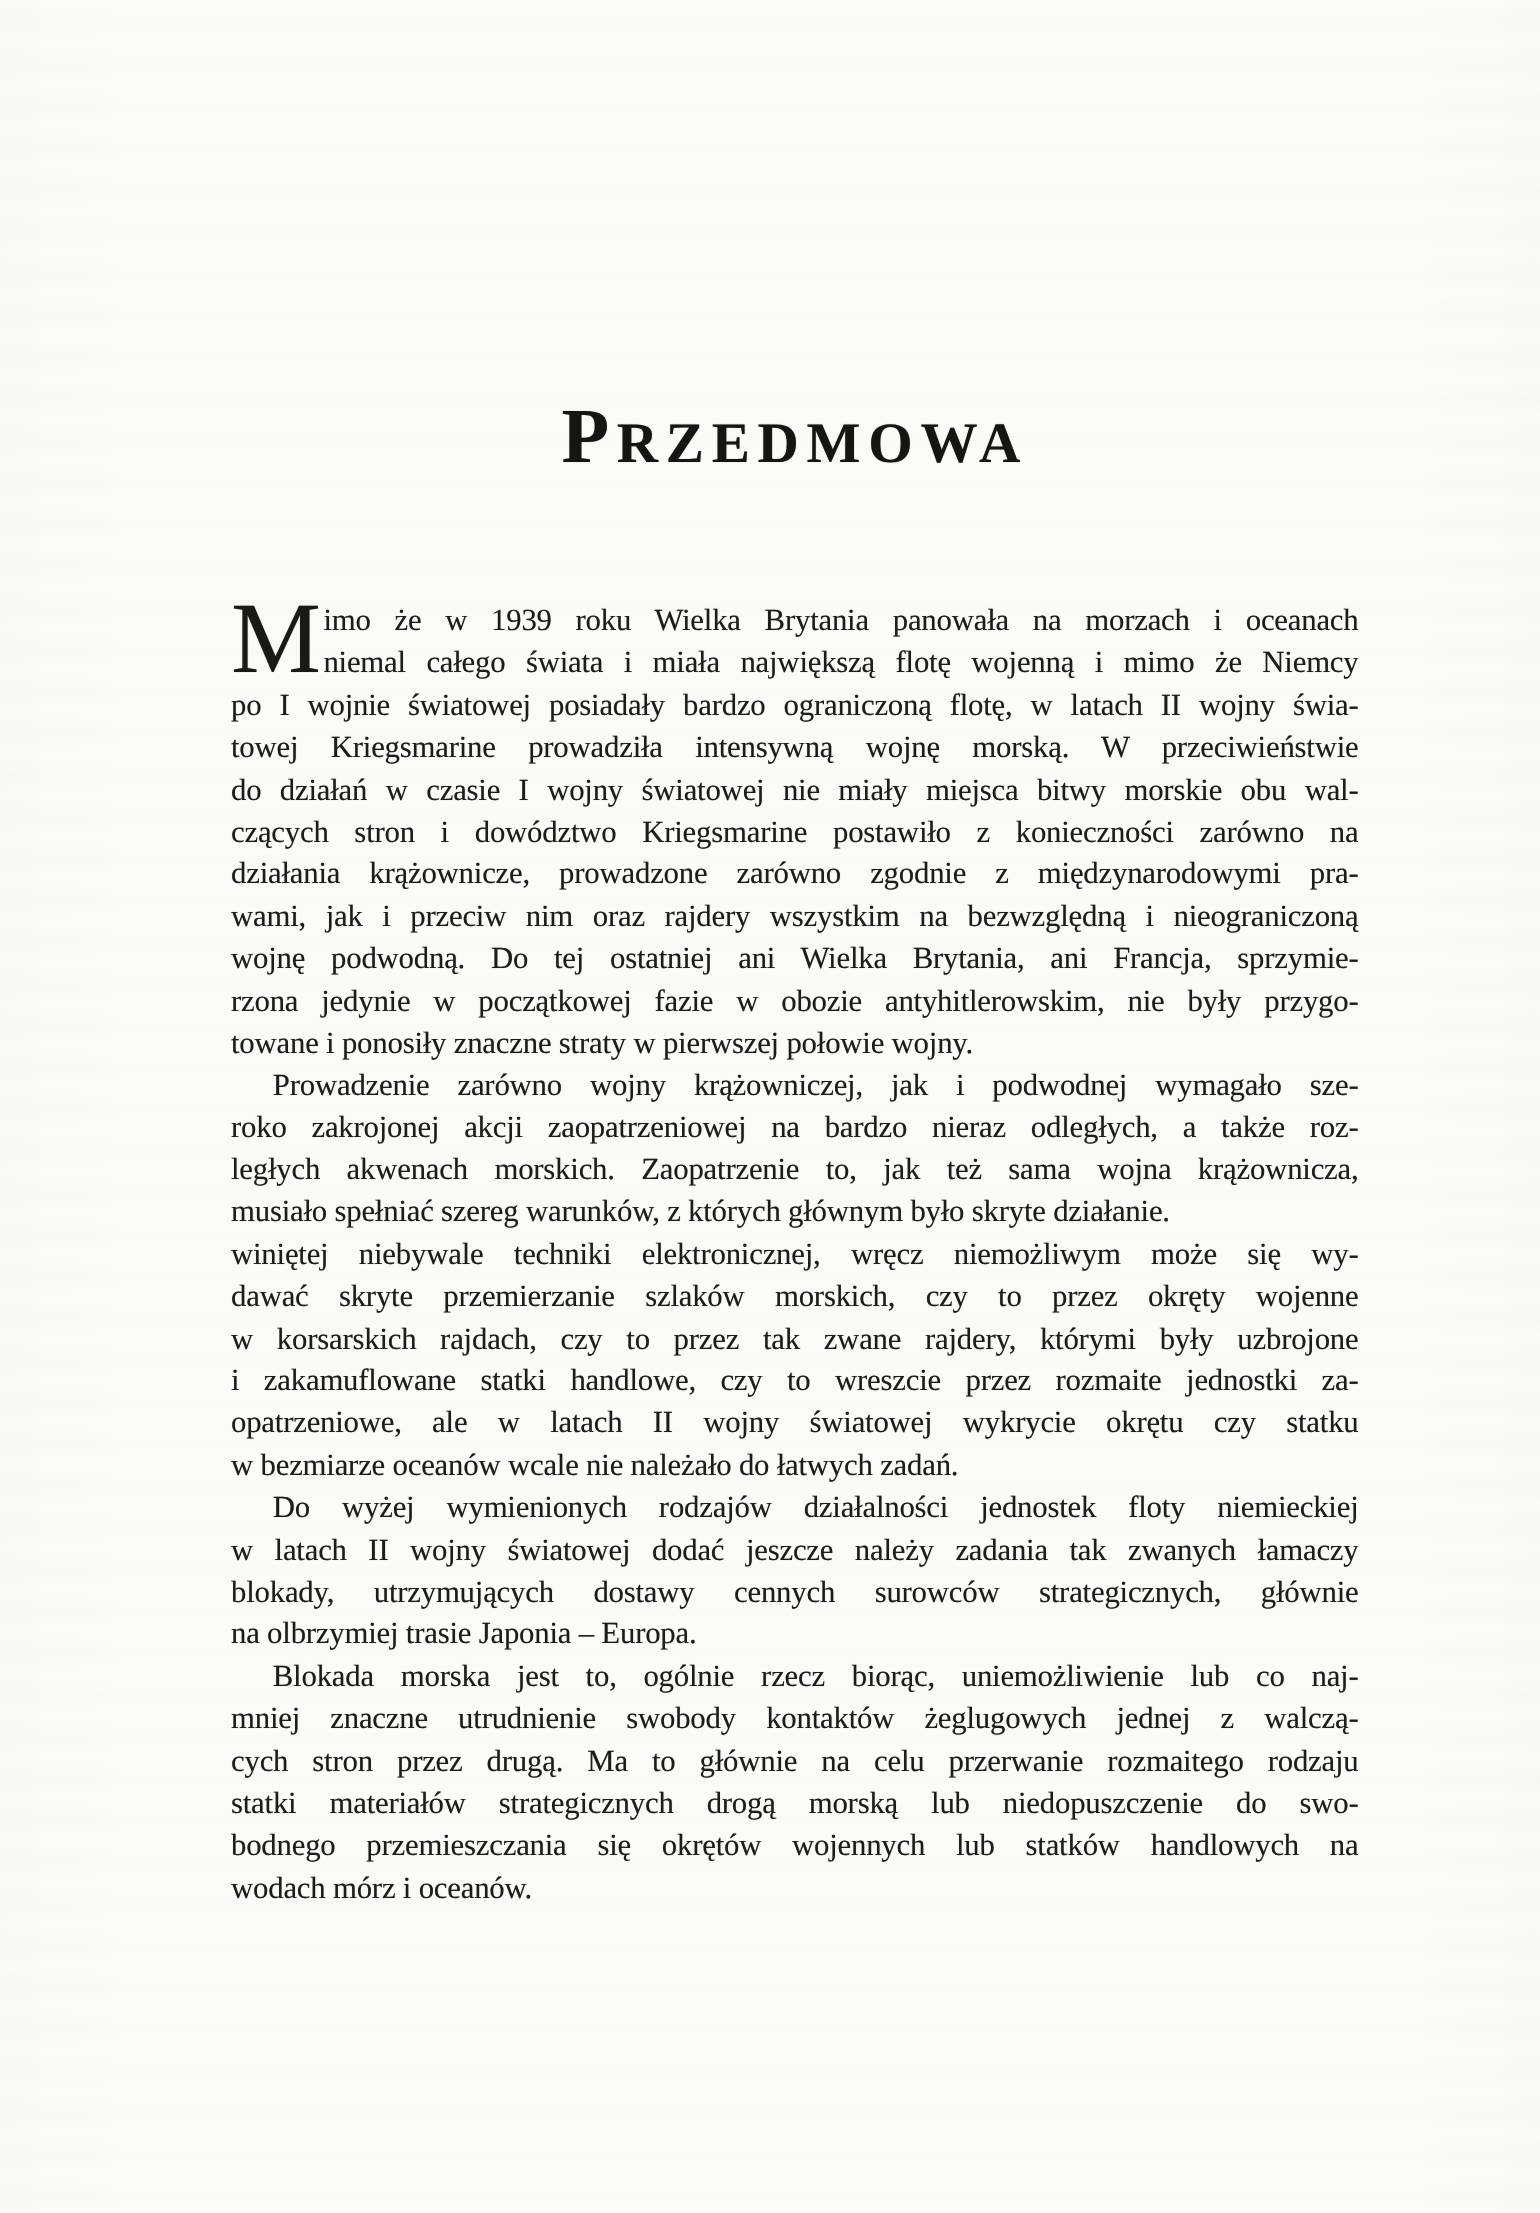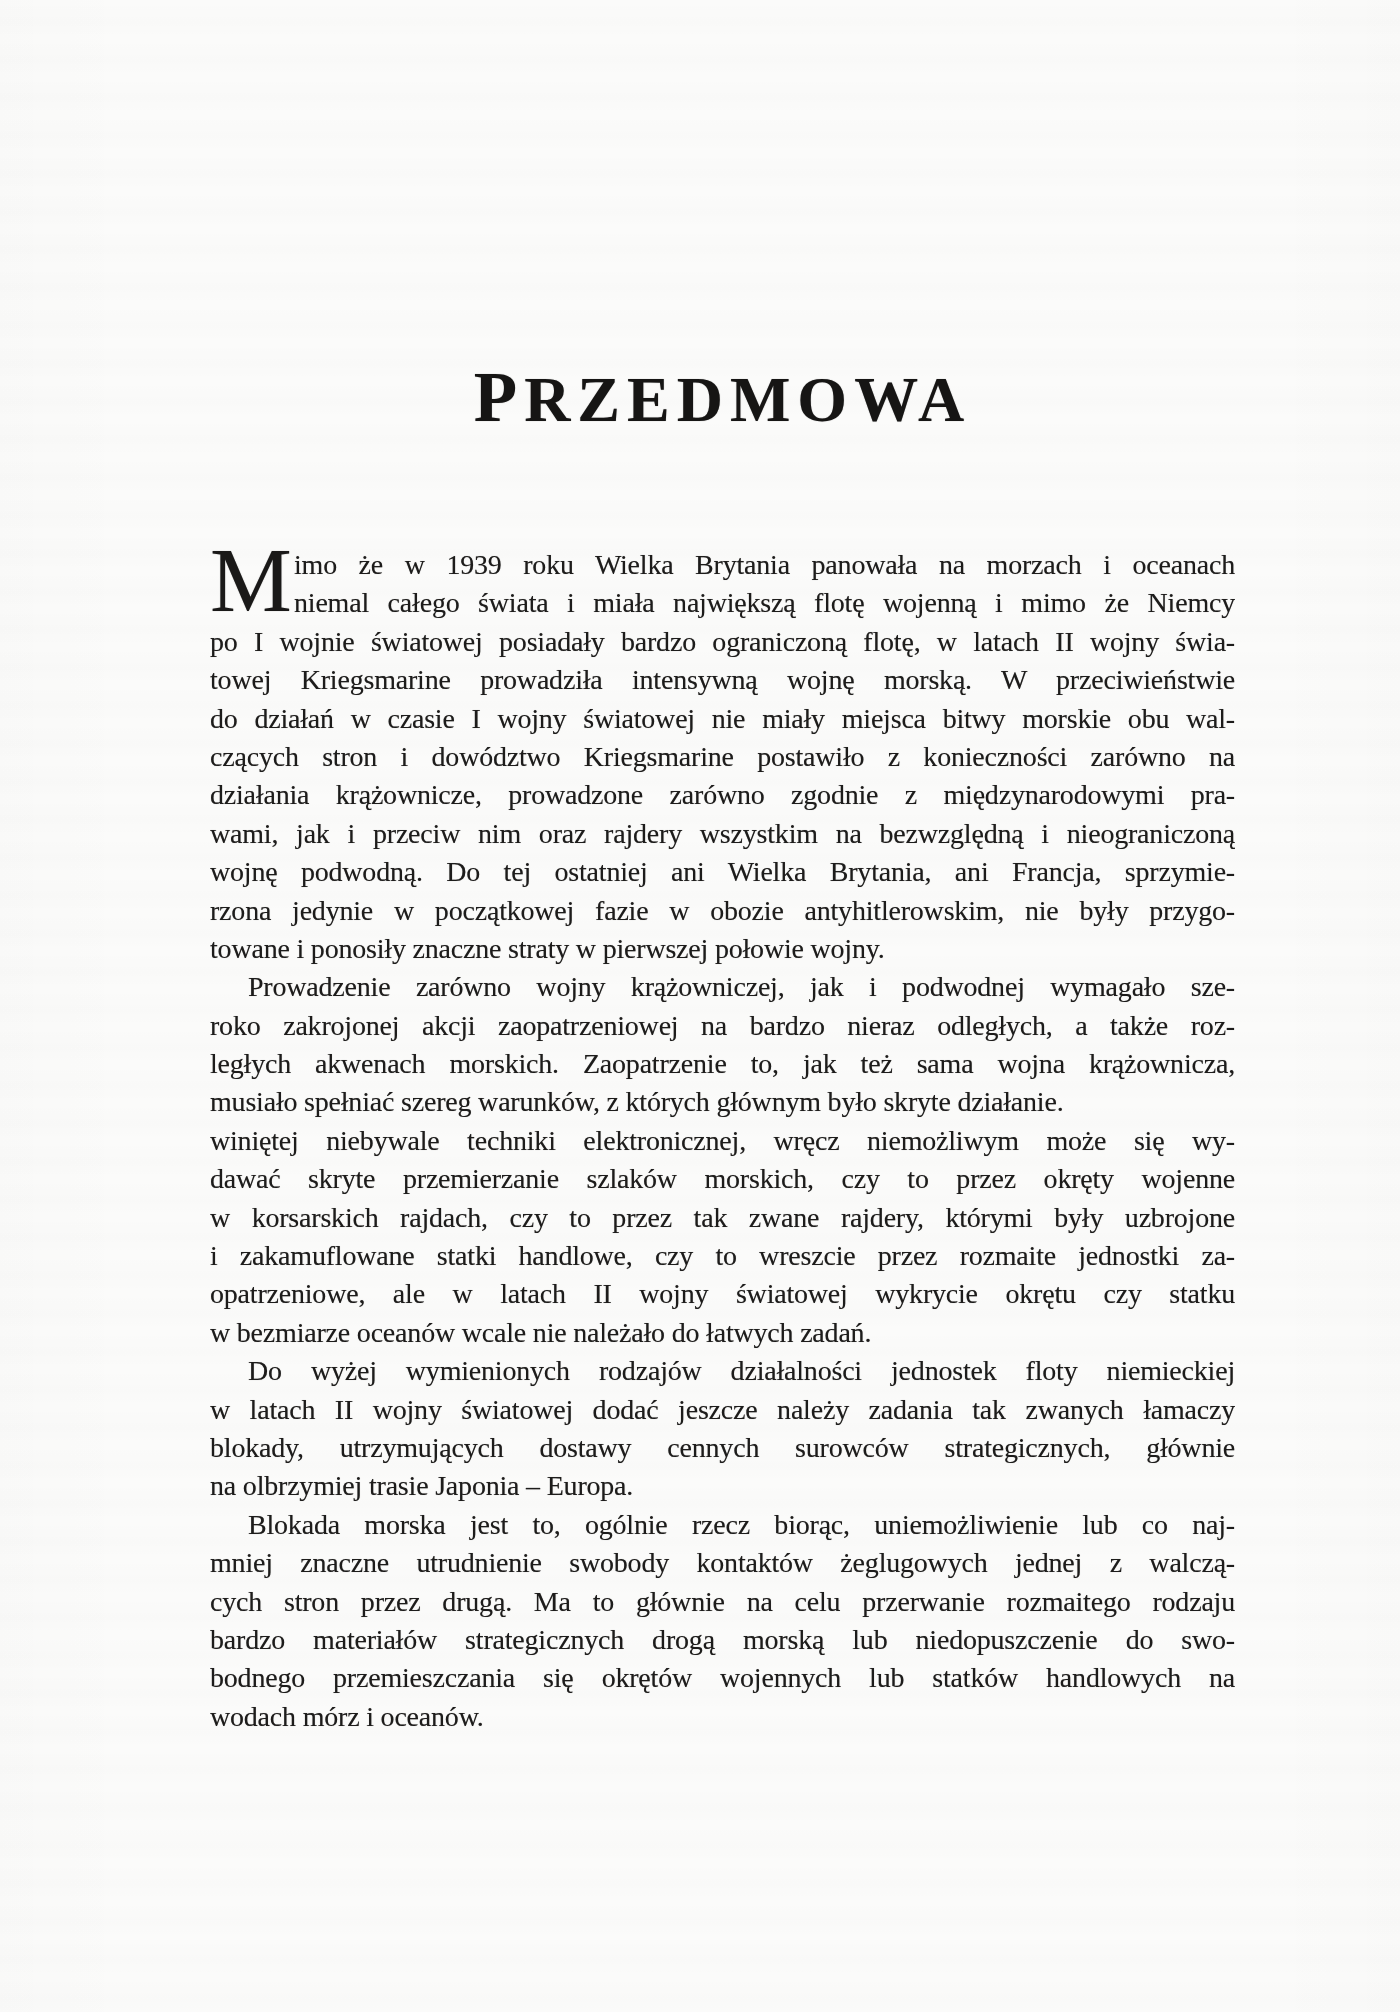--- a/index.html
+++ b/index.html
@@ -40,21 +40,21 @@
     line-height: 71px;
     letter-spacing: 0;
     text-shadow: 0 0 1px rgba(20,20,20,0.4);
     white-space: nowrap;
   }
   .chapter-title .initial {
     font-size: 71px;
     letter-spacing: 7px;
   }
   .chapter-title .rest {
-    font-size: 64px;
+    font-size: 52px;
     letter-spacing: 7px;
     text-align: center;
   }
   .text-block {
     position: absolute;
     left: 210px;
     top: 546px;
     width: 1025px;
     color: #1d1c1b;
     font-size: 28px;
@@ -130,19 +130,19 @@
       <div class="paragraph">
         <div class="line indent">Do wyżej wymienionych rodzajów działalności jednostek floty niemieckiej</div>
         <div class="line">w latach II wojny światowej dodać jeszcze należy zadania tak zwanych łamaczy</div>
         <div class="line">blokady, utrzymujących dostawy cennych surowców strategicznych, głównie</div>
         <div class="line last">na olbrzymiej trasie Japonia – Europa.</div>
       </div>
       <div class="paragraph">
         <div class="line indent">Blokada morska jest to, ogólnie rzecz biorąc, uniemożliwienie lub co naj-</div>
         <div class="line">mniej znaczne utrudnienie swobody kontaktów żeglugowych jednej z walczą-</div>
         <div class="line">cych stron przez drugą. Ma to głównie na celu przerwanie rozmaitego rodzaju</div>
-        <div class="line">bardzo materiałów strategicznych drogą morską lub niedopuszczenie do swo-</div>
+        <div class="line">statki materiałów strategicznych drogą morską lub niedopuszczenie do swo-</div>
         <div class="line">bodnego przemieszczania się okrętów wojennych lub statków handlowych na</div>
         <div class="line last">wodach mórz i oceanów.</div>
       </div>
     </div>
 
 </div>
 
 </body></html>

